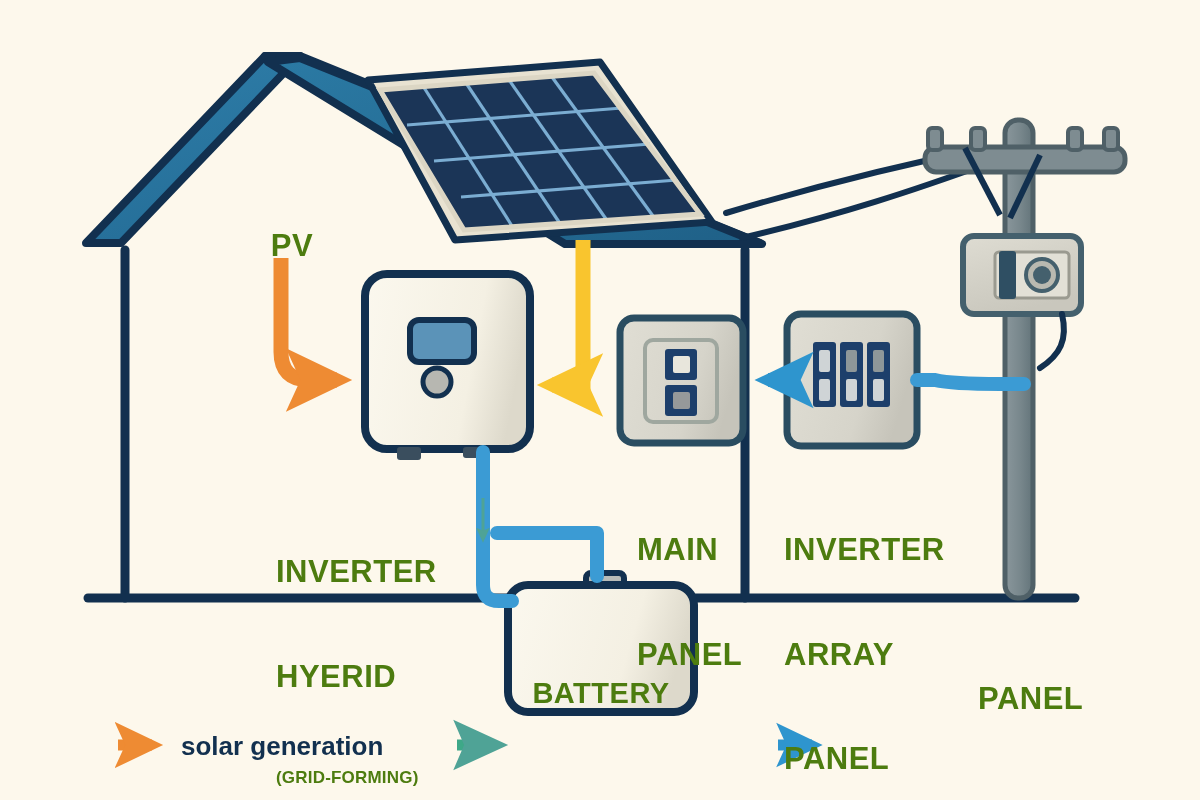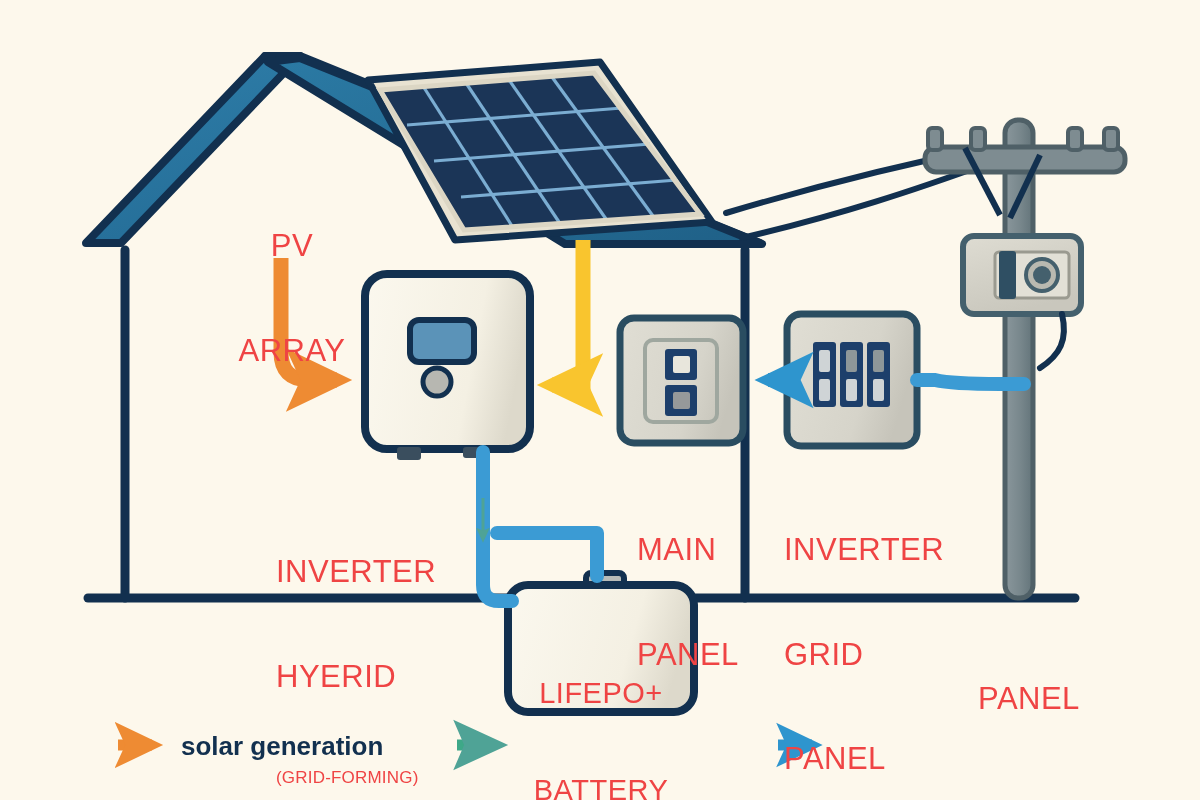--- a/index.html
+++ b/index.html
@@ -21,23 +21,23 @@
     background: #fdf8ec;
   }
   #diagram {
     position: absolute;
     top: 0; left: 0;
     width: 1200px;
     height: 800px;
   }
   .lbl {
     position: absolute;
-    color: #ef4444;
+    color: #4d7c0f;
     font-family: "Liberation Sans", sans-serif;
-    font-weight: normal;
+    font-weight: bold;
     letter-spacing: 0.5px;
     line-height: 1.12;
     white-space: pre;
   }
   .lbl-cap {
     font-size: 31px;
   }
   .lbl-sub {
     font-size: 17px;
     letter-spacing: 0.2px;
@@ -221,42 +221,40 @@
 
     <g>
       <path d="M118 745 L152 745" stroke="#ee8b33" stroke-width="11" fill="none" stroke-linecap="butt" marker-end="url(#arrowOrange)"></path>
       <path d="M457 745 L491 745" stroke="#3ea888" stroke-width="11" fill="none" stroke-linecap="butt" marker-end="url(#arrowGreen)"></path>
       <path d="M778 745 L812 745" stroke="#2e95ce" stroke-width="11" fill="none" stroke-linecap="butt" marker-end="url(#arrowBlue)"></path>
     </g>
   </svg>
 
   <div class="lbl lbl-cap ctr" style="left:232px; top:160px; width:120px;">
     <div>PV</div>
-    <div>ARRAY</div>
   </div>
 
   <div class="lbl lbl-cap" style="left:276px; top:486px; width:220px;">
     <div>INVERTER</div>
     <div>HYERID</div>
     <div class="lbl-sub" style="margin-top:4px;">(GRID-FORMING)</div>
   </div>
 
   <div class="lbl lbl-cap" style="left:637px; top:464px; width:130px;">
     <div>MAIN</div>
     <div>PANEL</div>
   </div>
 
   <div class="lbl lbl-cap" style="left:784px; top:464px; width:190px;">
     <div>INVERTER</div>
-    <div>GRID</div>
+    <div>ARRAY</div>
     <div>PANEL</div>
   </div>
 
   <div class="lbl lbl-batt ctr" style="left:506px; top:612px; width:190px;">
-    <div>LIFEPO+</div>
     <div>BATTERY</div>
     
   </div>
 
   <div class="lbl lbl-cap" style="left:978px; top:613px; width:120px;">
     <div>PANEL</div>
   </div>
 
   <div class="legend-text" style="left:181px; top:731px;">solar generation</div>
 

